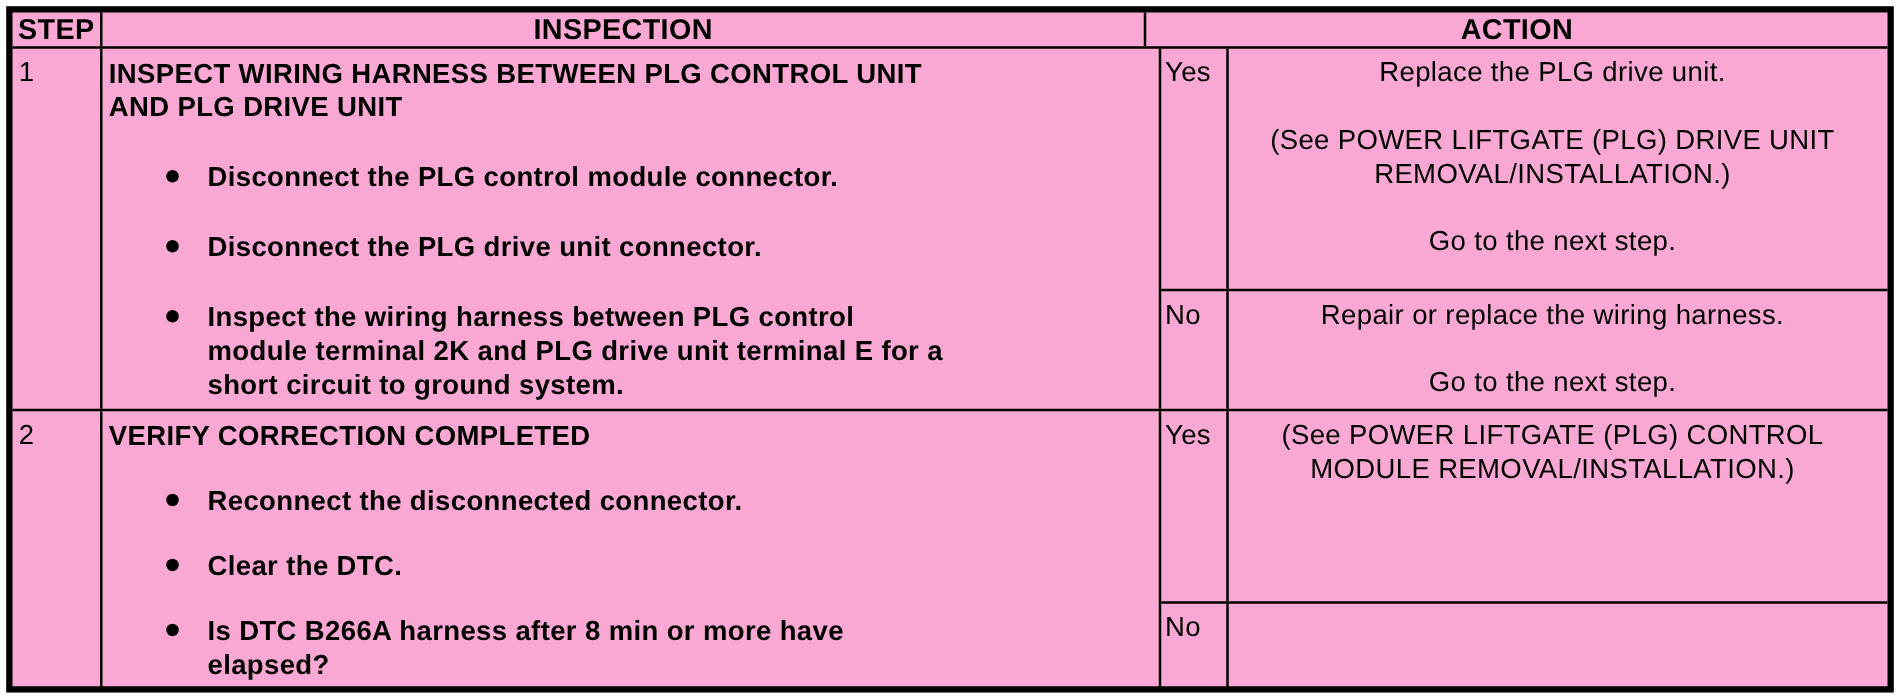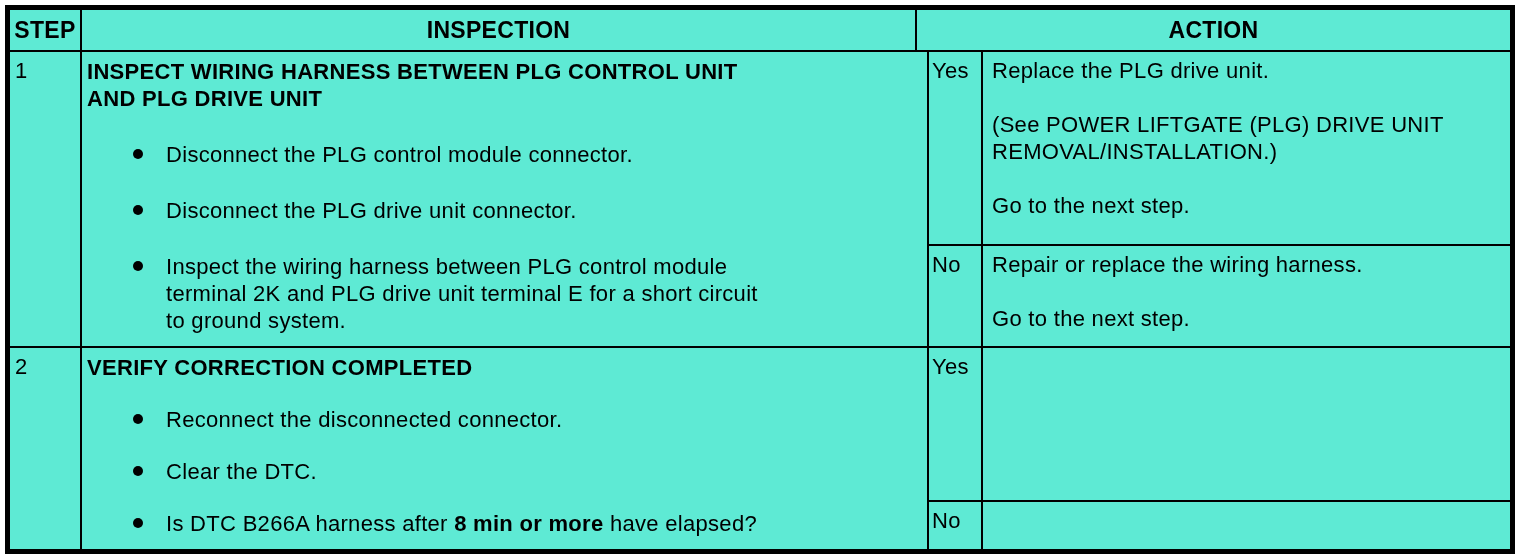--- a/index.html
+++ b/index.html
@@ -13,21 +13,21 @@
     letter-spacing: 0.3px;
     overflow: hidden;
   }
   .ts-table {
     position: absolute;
     left: 5px; top: 5px;
     width: 1510px; height: 549px;
     border: 5px solid #000;
     display: flex;
     flex-direction: column;
-    background: #5eead4;
+    background: #f9a8d4;
   }
   
   .header-row {
     display: flex;
     height: 42px;
     border-bottom: 2px solid #000;
     font-weight: bold;
     font-size: 23px;
   }
   .header-row .hc {
@@ -60,20 +60,21 @@
     max-width: 680px;
   }
   .bullet-list {
     margin: 29px 0 0 46px;
     list-style: none;
   }
   .r2 .bullet-list { margin-top: 25px; }
   .bullet-list li {
     display: flex;
     max-width: 633px;
+    font-weight: bold;
   }
   .bullet-list li + li { margin-top: 29px; }
   .r2 .bullet-list li + li { margin-top: 25px; }
   .bullet-dot {
     flex: 0 0 10px;
     width: 10px; height: 10px;
     margin: 8px 23px 0 0;
     border-radius: 50%;
     background: #000;
   }
@@ -90,21 +91,21 @@
   .r2 .sub-yes { height: 152px; }
   .c-yn {
     width: 54px;
     border-right: 2px solid #000;
     padding: 5px 2px 0 3px;
   }
   .c-action {
     flex: 1;
     padding: 5px 6px 0 9px;
   }
-  .c-action p { max-width: 500px; }
+  .c-action p { max-width: 500px; text-align: center; }
   .c-action p + p { margin-top: 27px; }
 </style>
 </head>
 <body>
 
 <div class="ts-table">
 
   <div class="header-row">
     <div class="hc hc-step">STEP</div>
     <div class="hc hc-insp">INSPECTION</div>
@@ -165,20 +166,21 @@
         <li>
           <span class="bullet-dot"></span>
           <span class="bullet-text"><span>Is DTC B266A harness after </span><b>8 min or more</b><span> have elapsed?</span></span>
         </li>
       </ul>
     </div>
     <div class="action-group">
       <div class="action-subrow sub-yes">
         <div class="c-yn">Yes</div>
         <div class="c-action">
+          <p>(See POWER LIFTGATE (PLG) CONTROL MODULE REMOVAL/INSTALLATION.)</p>
         </div>
       </div>
       <div class="action-subrow sub-no">
         <div class="c-yn">No</div>
       </div>
     </div>
   </div>
 
 </div>
 

